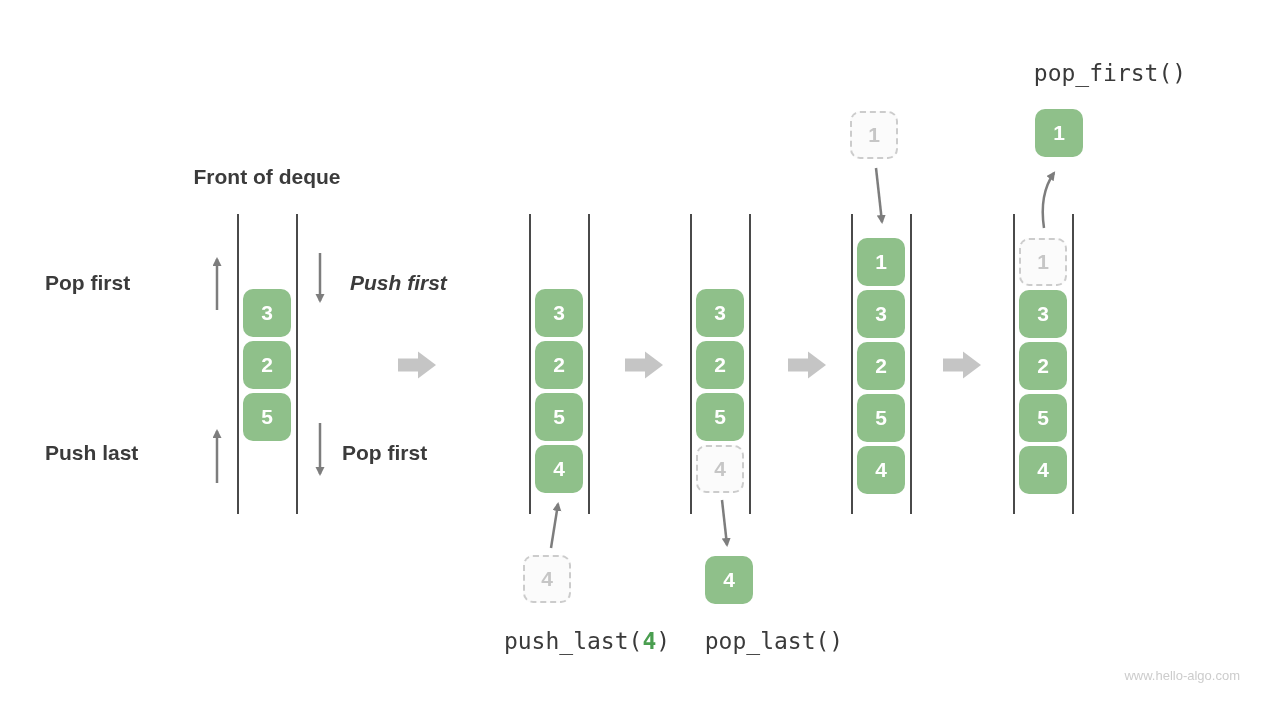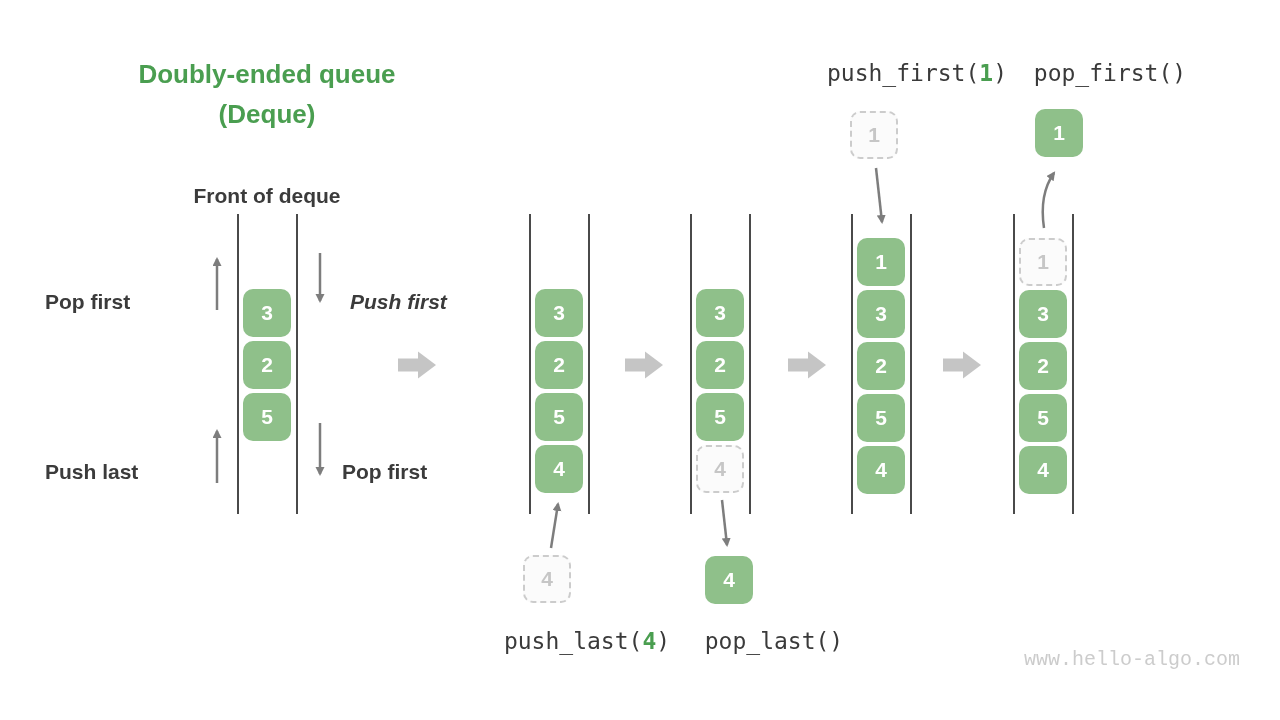--- a/index.html
+++ b/index.html
@@ -26,21 +26,20 @@
     font-size: 26px;
     font-weight: bold;
     line-height: 40px;
   }
   .dark-label {
     position: absolute;
     color: #3b3b3b;
     font-size: 21px;
     font-weight: bold;
     white-space: nowrap;
-    margin-top: 19px;
   }
   .centered { text-align: center; }
   .right-aligned { }
 
   .queue {
     position: absolute;
     top: 214px;
     width: 61px;
     height: 300px;
   }
@@ -97,23 +96,23 @@
     text-align: center;
     font-family: "DejaVu Sans Mono", monospace;
     font-size: 23px;
     color: #3a3a3a;
     white-space: nowrap;
   }
   .op .green-arg { color: #4a9e50; font-weight: bold; }
   .watermark {
     position: absolute;
     right: 40px;
-    top: 648px;
-    font-family: Liberation Mono, monospace;
-    font-size: 20px;
+    top: 668px;
+    font-family: Liberation Sans, sans-serif;
+    font-size: 13px;
     color: #cccccc;
   }
 </style>
 </head>
 <body>
 
 <div class="canvas">
 
   <svg class="overlay" viewBox="0 0 1280 720">
     <defs>
@@ -134,24 +133,20 @@
 
     <path d="M 551 548 L 558 504" stroke="#7d7d7d" stroke-width="2.5" fill="none" marker-end="url(#ah)"></path>
 
     <path d="M 722 500 L 727 545" stroke="#7d7d7d" stroke-width="2.5" fill="none" marker-end="url(#ah)"></path>
 
     <path d="M 876 168 L 882 222" stroke="#7d7d7d" stroke-width="2.5" fill="none" marker-end="url(#ah)"></path>
 
     <path d="M 1044 228 Q 1039 194 1054 173" stroke="#7d7d7d" stroke-width="2.5" fill="none" marker-end="url(#ah)"></path>
   </svg>
 
-  <div class="title">
-    <div>Doubly-ended queue</div>
-    <div>(Deque)</div>
-  </div>
 
   <div class="dark-label centered" style="left:117px; top:165px; width:300px;">Front of deque</div>
 
   <div class="dark-label right-aligned" style="left:45px; top:271px; width:150px;">Pop first</div>
   <div class="dark-label" style="left:350px; top:271px;font-style:italic;">Push first</div>
   <div class="dark-label right-aligned" style="left:45px; top:441px; width:148px;">Push last</div>
   <div class="dark-label" style="left:342px; top:441px;">Pop first</div>
 
   <div class="queue" style="left:237px;">
     <div class="wall left"></div>
@@ -208,18 +203,17 @@
       <div class="cell">3</div>
       <div class="cell">2</div>
       <div class="cell">5</div>
       <div class="cell">4</div>
     </div>
   </div>
   <div class="float-cell" style="left:1035px; top:109px;">1</div>
 
   <div class="op" style="left:457px; top:628px;"><span>push_last(</span><span class="green-arg">4</span><span>)</span></div>
   <div class="op" style="left:644px; top:628px;">pop_last()</div>
-  <div class="op" style="left:787px; top:60px;"><span>push_first(</span><span class="green-arg">1</span><span>)</span></div>
   <div class="op" style="left:980px; top:60px;">pop_first()</div>
 
   <div class="watermark">www.hello-algo.com</div>
 
 </div>
 
 </body></html>

